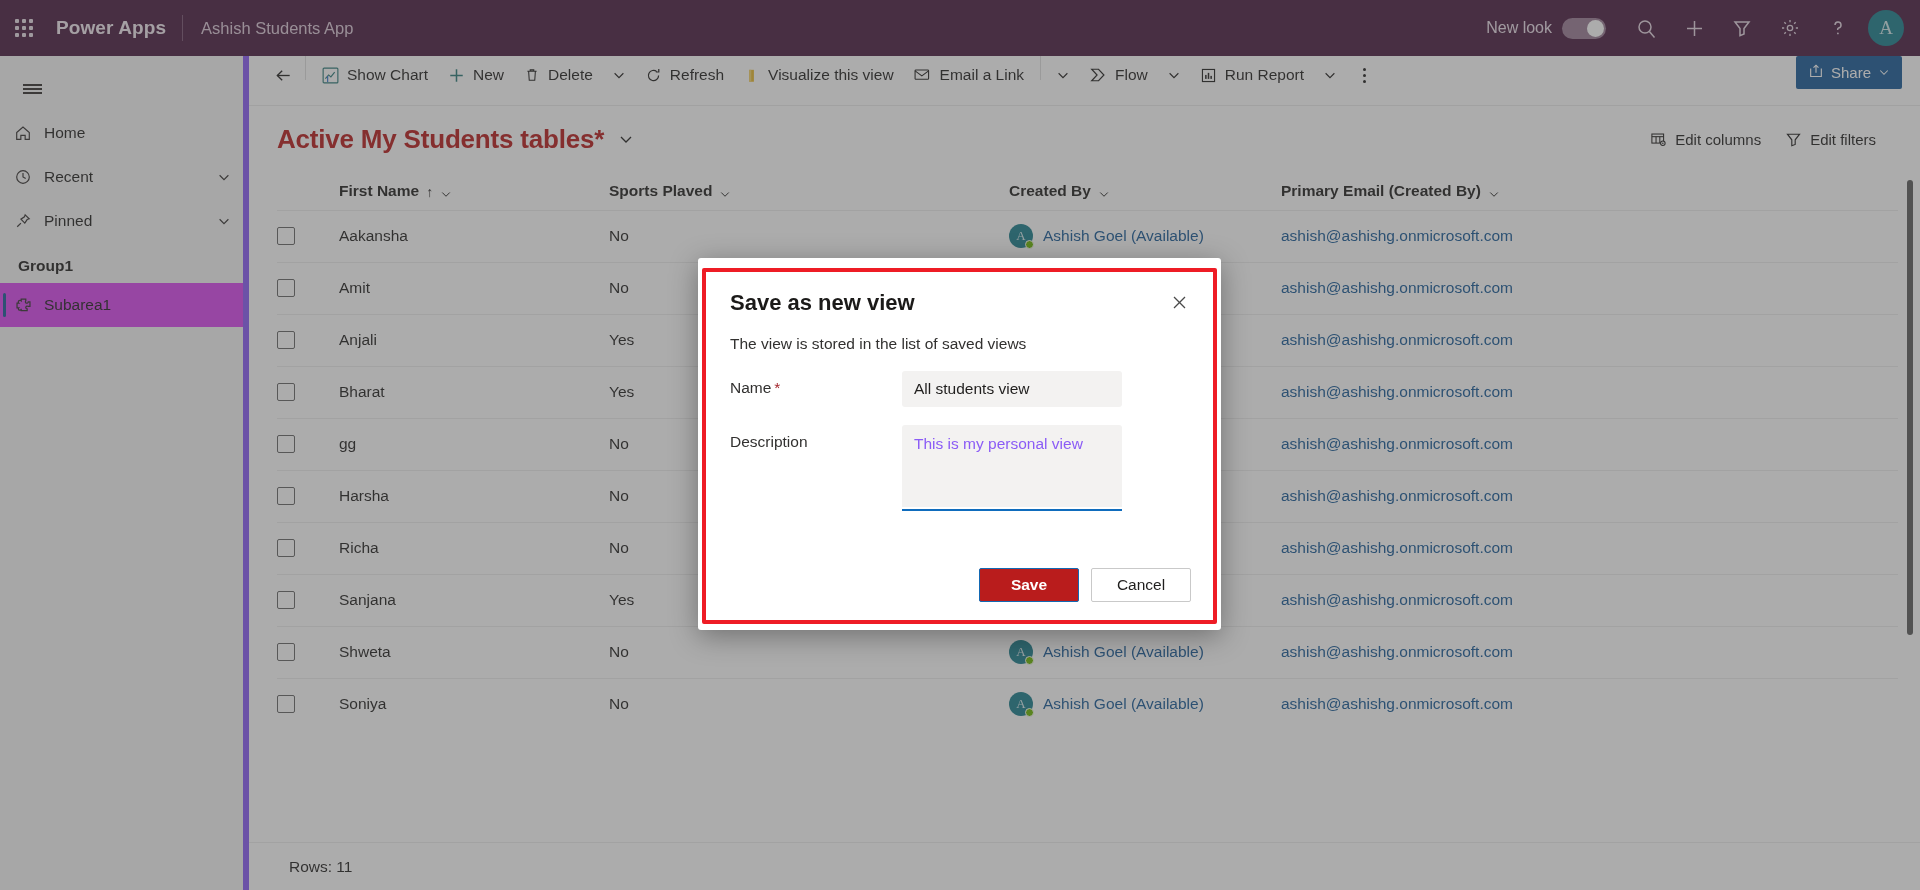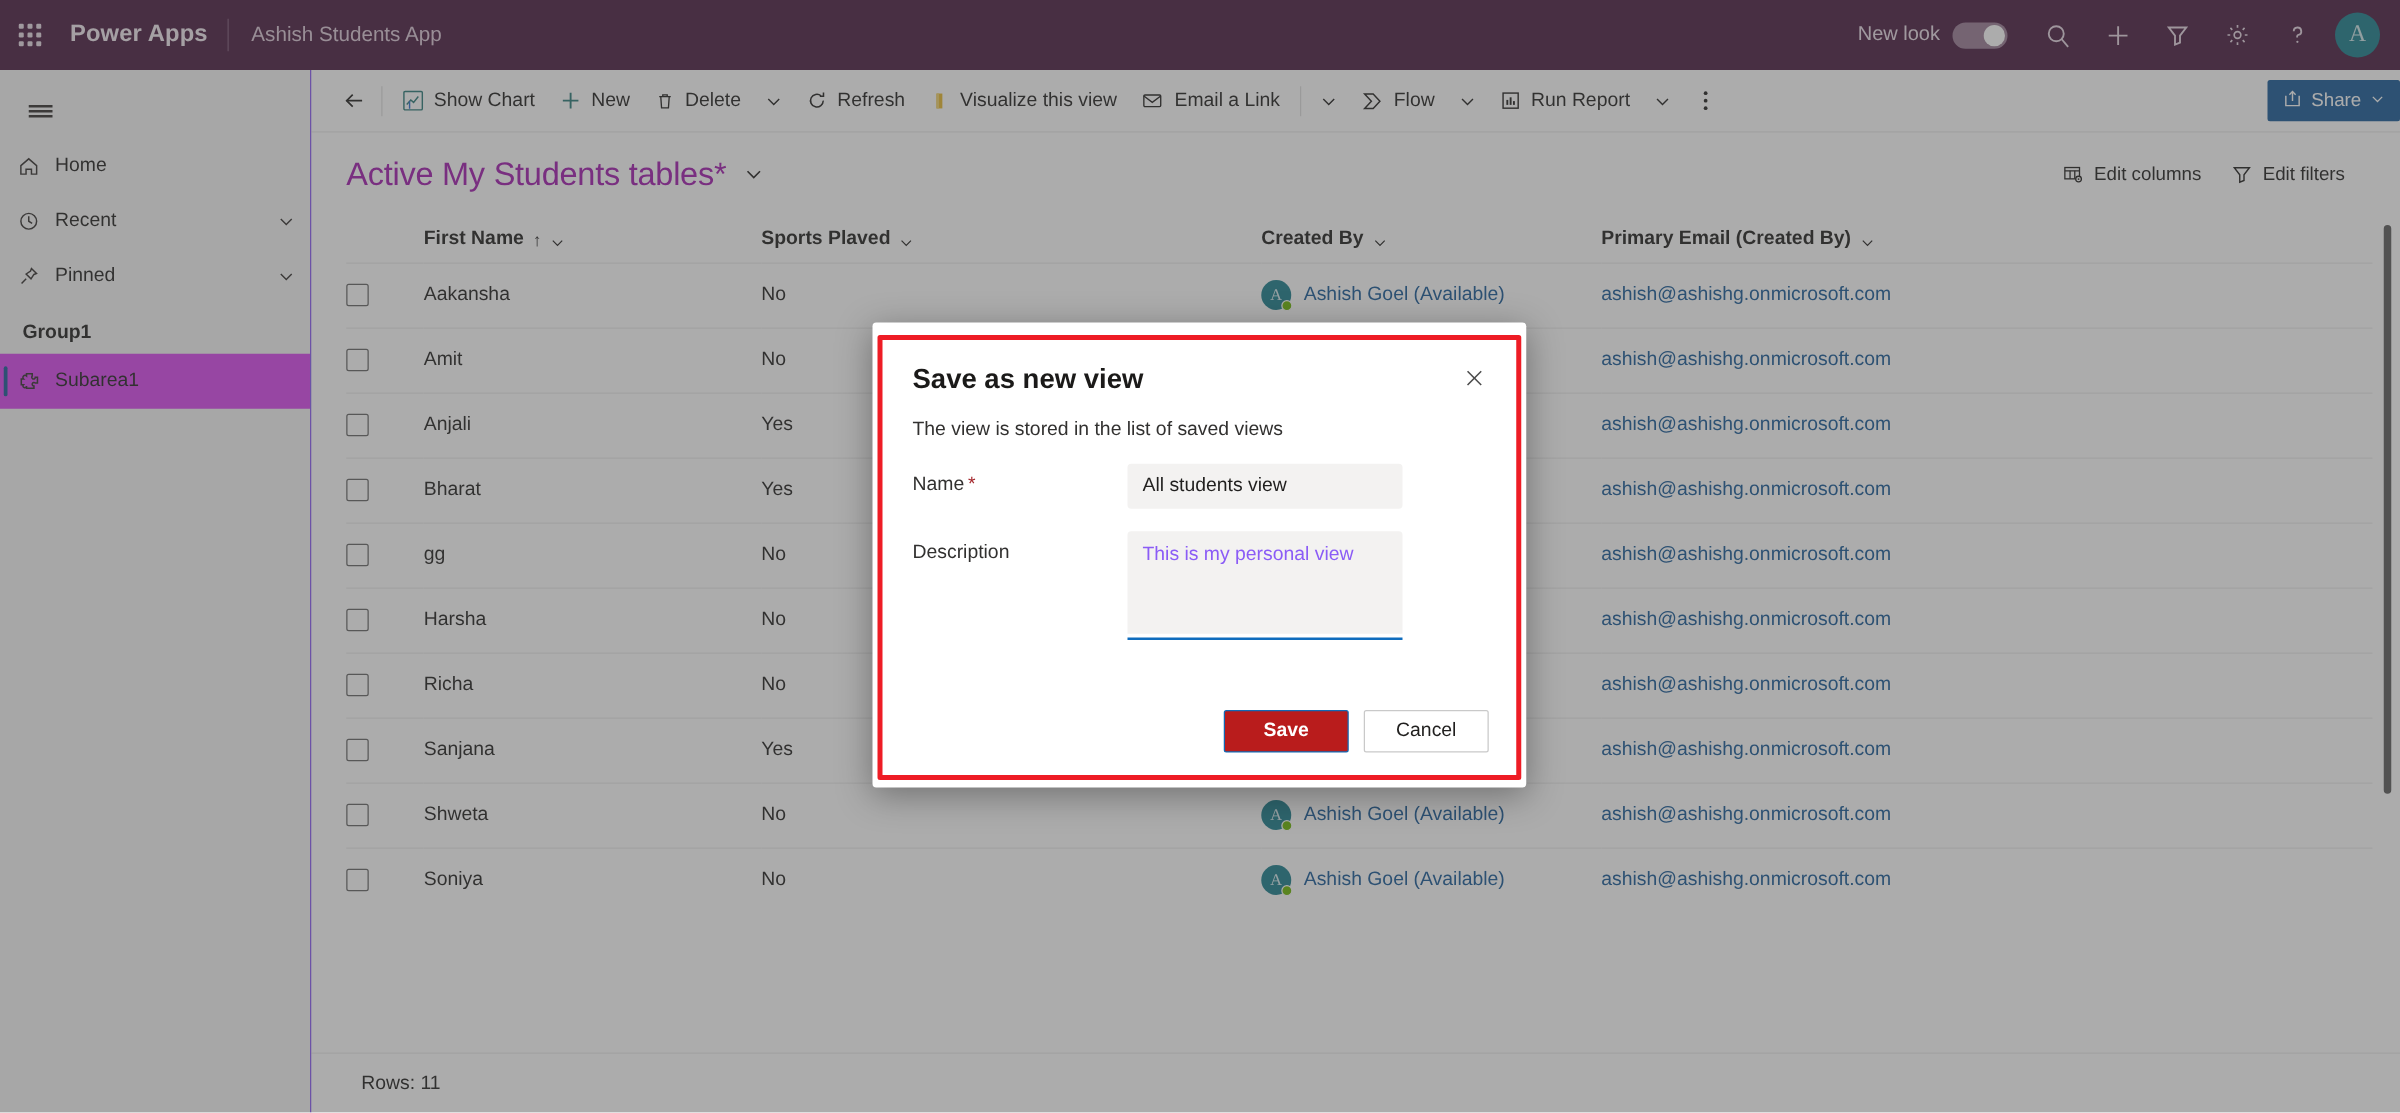--- a/index.html
+++ b/index.html
@@ -62,21 +62,21 @@
     display: flex; align-items: center; justify-content: center;
     margin-left: 6px; margin-right: 8px; cursor: pointer;
     font-size: 19px; color: #cfe7ea; font-family: "Liberation Serif", serif;
   }
 
   
   .sidebar {
     position: absolute; top: 56px; left: 0;
     width: 249px; height: 834px;
     background: #f6f6f6;
-    border-right: 1px solid #8b5cf6;
+    border-right: 6px solid #8b5cf6;
     z-index: 2;
   }
   .hamburger {
     width: 44px; height: 44px; margin: 11px 0 0 10px;
     display: flex; align-items: center; justify-content: center; cursor: pointer;
   }
   .hamburger span { display:block; width: 19px; height: 1.6px; background: #33302f; margin: 2.6px 0; }
   .nav-item {
     display: flex; align-items: center; height: 44px;
     padding-left: 14px; cursor: pointer; position: relative;
@@ -96,21 +96,21 @@
   }
 
   
   .main {
     position: absolute; top: 56px; left: 249px;
     width: 1671px; height: 834px;
     background: #ffffff; z-index: 1;
   }
   .cmdbar {
     height: 50px; border-bottom: 1px solid #ebebeb;
-    display: flex; align-items: center; padding-left: 18px; 
+    display: flex; align-items: flex-start; padding-left: 18px; padding-right: 18px;
   }
   .cmd {
     display: flex; align-items: center; height: 38px;
     padding: 0 10px; cursor: pointer; font-size: 15.5px; color: #201f1e;
     white-space: nowrap; border-radius: 2px;
   }
   .cmd .c-ico { margin-right: 8px; display: flex; align-items: center; }
   .cmd-sep { width: 1px; height: 24px; background: #dfdfdf; margin: 0 6px; }
   .chev-btn {
     width: 32px; height: 38px; display: flex; align-items: center; justify-content: center;
@@ -127,21 +127,21 @@
     font-size: 15px; border-radius: 2px; cursor: pointer;
   }
   .share-btn .c-ico { margin-right: 7px; }
 
   
   .viewhdr {
     height: 66px; display: flex; align-items: center;
     padding: 0 32px 0 28px;
   }
   .view-title {
-    font-size: 26px; font-weight: normal; color: #a21caf; cursor: pointer;
+    font-size: 26px; font-weight: bold; color: #b91c1c; cursor: pointer;
     letter-spacing: -.2px;
   }
   .view-title-chev { margin-left: 14px; display: flex; align-items: center; cursor: pointer; color: #201f1e; }
   .viewhdr-right { margin-left: auto; display: flex; align-items: center; }
   .vh-btn {
     display: flex; align-items: center; height: 34px; padding: 0 12px;
     font-size: 15px; color: #201f1e; cursor: pointer;
   }
   .vh-btn .c-ico { margin-right: 8px; display: flex; align-items: center; }
   .search-box {

